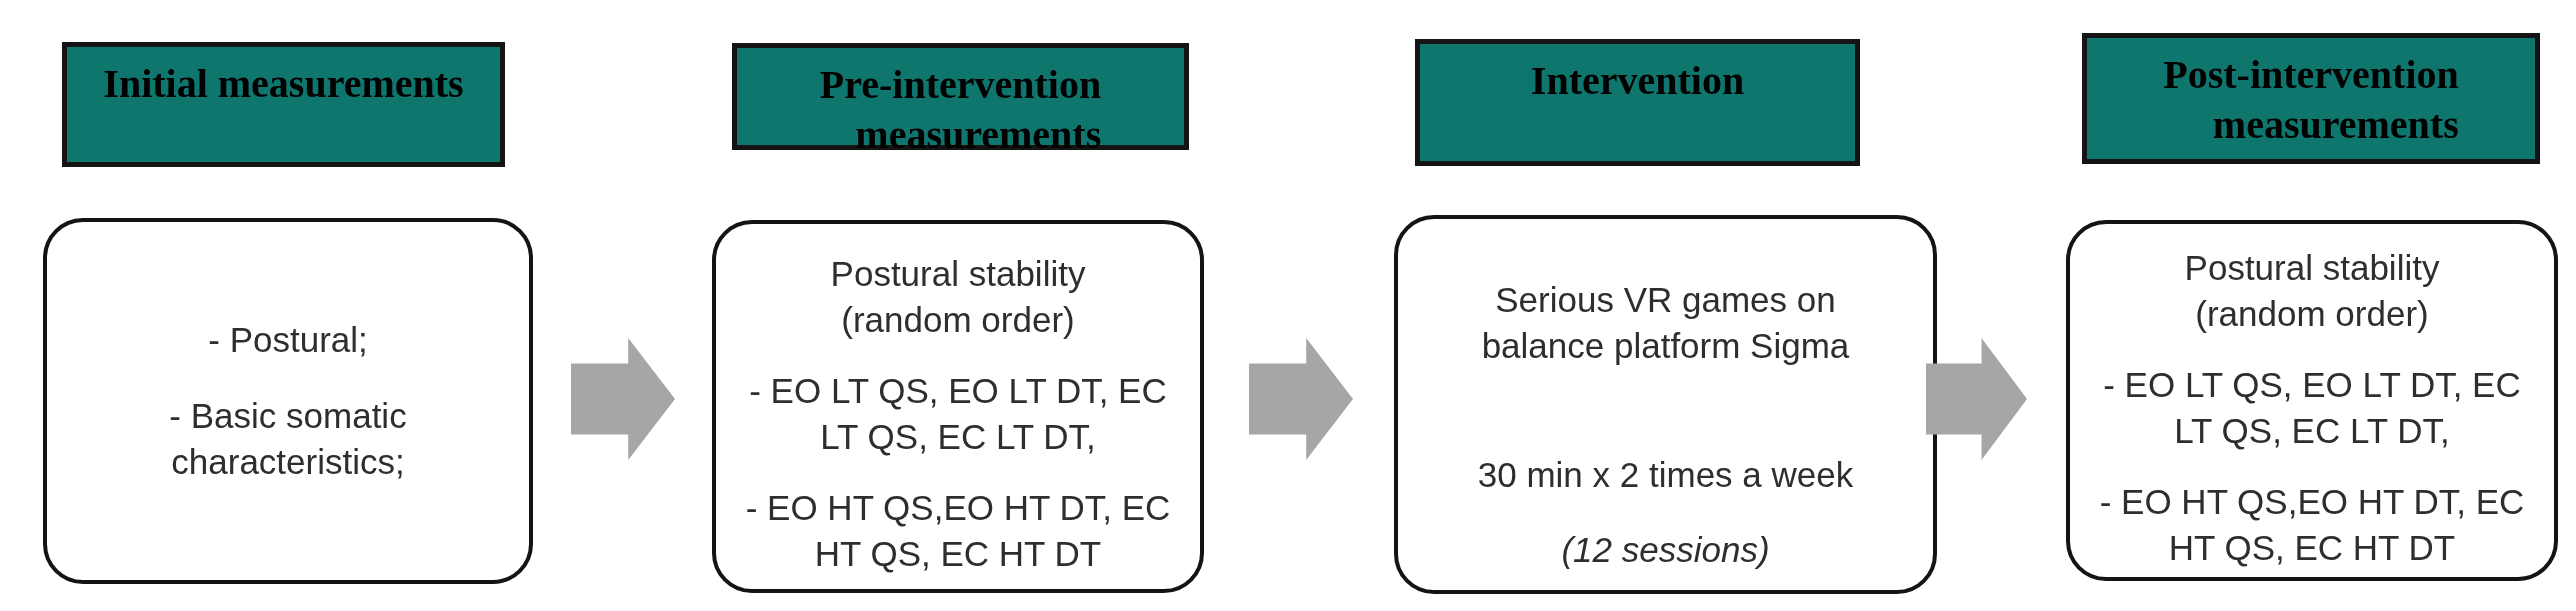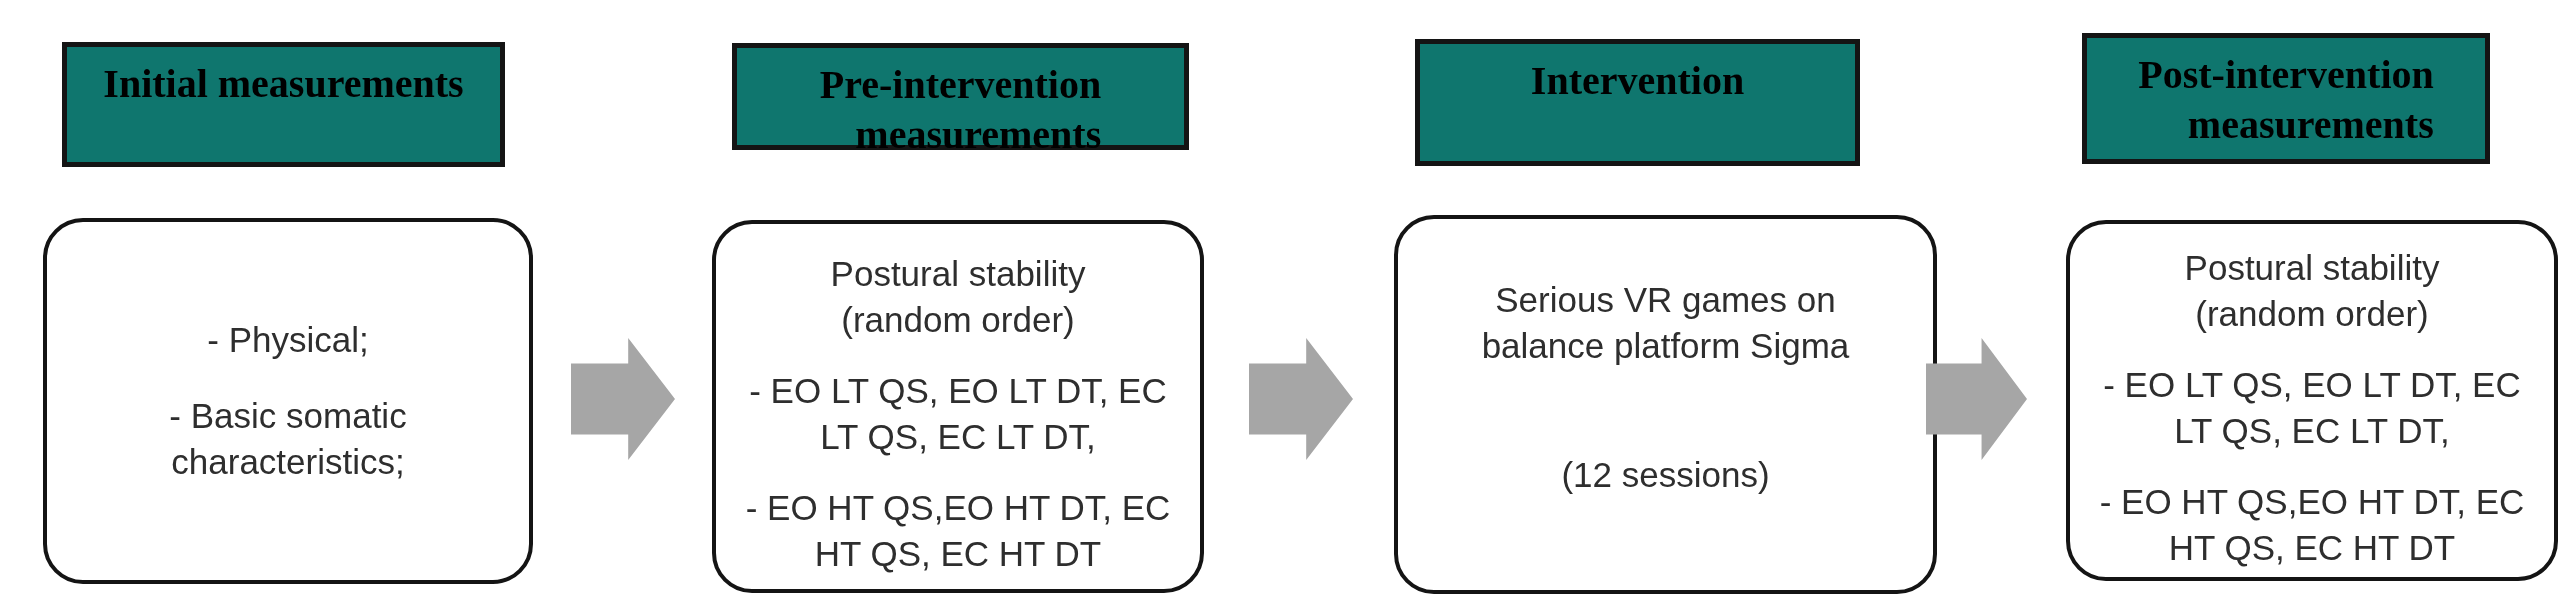--- a/index.html
+++ b/index.html
@@ -70,37 +70,37 @@
   .s2 .box { left: 712px; top: 220px; width: 492px; height: 373px; gap: 25px; padding-top: 14px; }
 
   
   .s3 .hdr { left: 1415px; top: 39px; width: 445px; height: 127px; font-family: Liberation Serif, serif; }
   .s3 .box { left: 1394px; top: 215px; width: 543px; height: 379px;
              justify-content: flex-start; padding-top: 58px; gap: 0; }
   .s3 .para:nth-child(2) { margin-top: 83px; }
   .s3 .para:nth-child(3) { margin-top: 29px; font-style: italic; }
 
   
-  .s4 .hdr { left: 2082px; top: 33px; width: 408px; height: 131px; }
+  .s4 .hdr { left: 2082px; top: 33px; width: 458px; height: 131px; }
   .s4 .box { left: 2066px; top: 220px; width: 492px; height: 361px; gap: 25px; padding-top: 14px; }
 
   
   .a1 { left: 571px;  top: 338px; }
   .a2 { left: 1249px; top: 338px; }
   .a3 { left: 1926px; top: 338px; width: 101px; }
 </style>
 </head>
 <body>
 
 <div class="canvas">
 
   <div class="stage s1">
     <div class="hdr">Initial measurements</div>
     <div class="box">
-      <div class="para">- Physical;</div>
+      <div class="para">- Postural;</div>
       <div class="para">- Basic somatic
 characteristics;</div>
     </div>
   </div>
 
   <div class="arrow a1"></div>
 
   <div class="stage s2">
     <div class="hdr">Pre-intervention
 measurements</div>
@@ -114,20 +114,21 @@
     </div>
   </div>
 
   <div class="arrow a2"></div>
 
   <div class="stage s3">
     <div class="hdr">Intervention</div>
     <div class="box">
       <div class="para">Serious VR games on
 balance platform Sigma</div>
+      <div class="para">30 min x 2 times a week</div>
       <div class="para">(12 sessions)</div>
     </div>
   </div>
 
   <div class="arrow a3"></div>
 
   <div class="stage s4">
     <div class="hdr">Post-intervention
 measurements</div>
     <div class="box">

